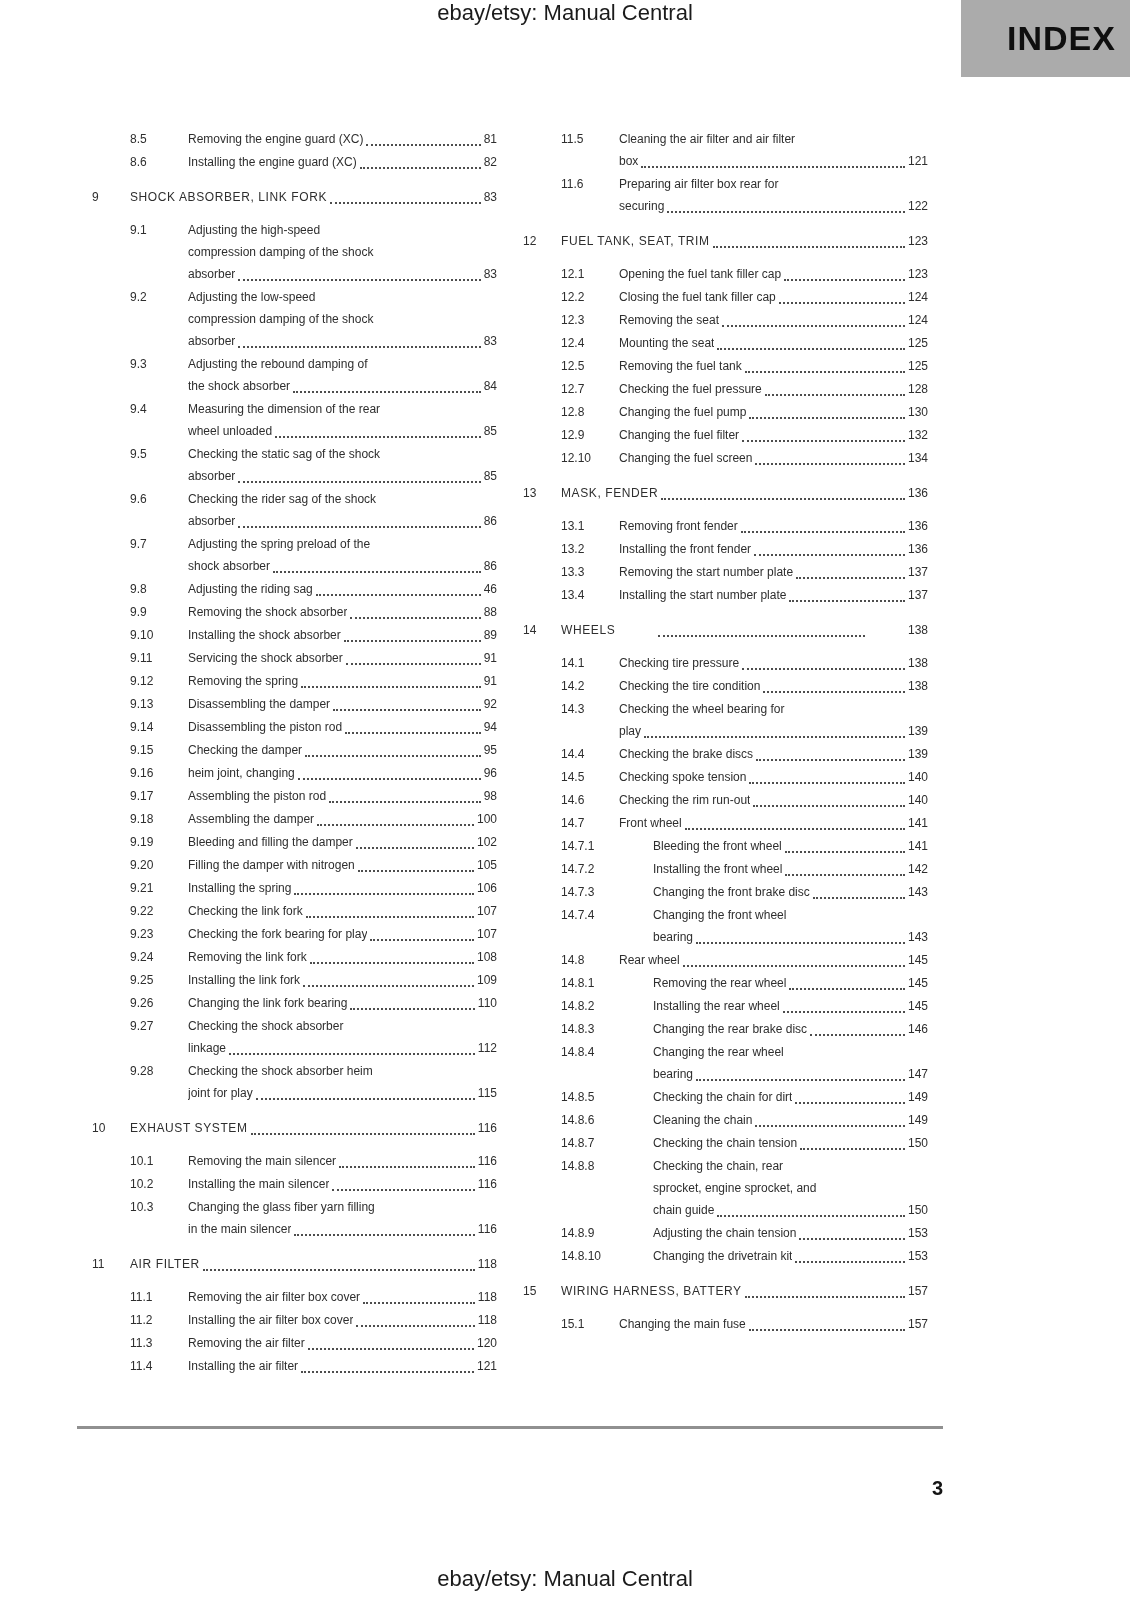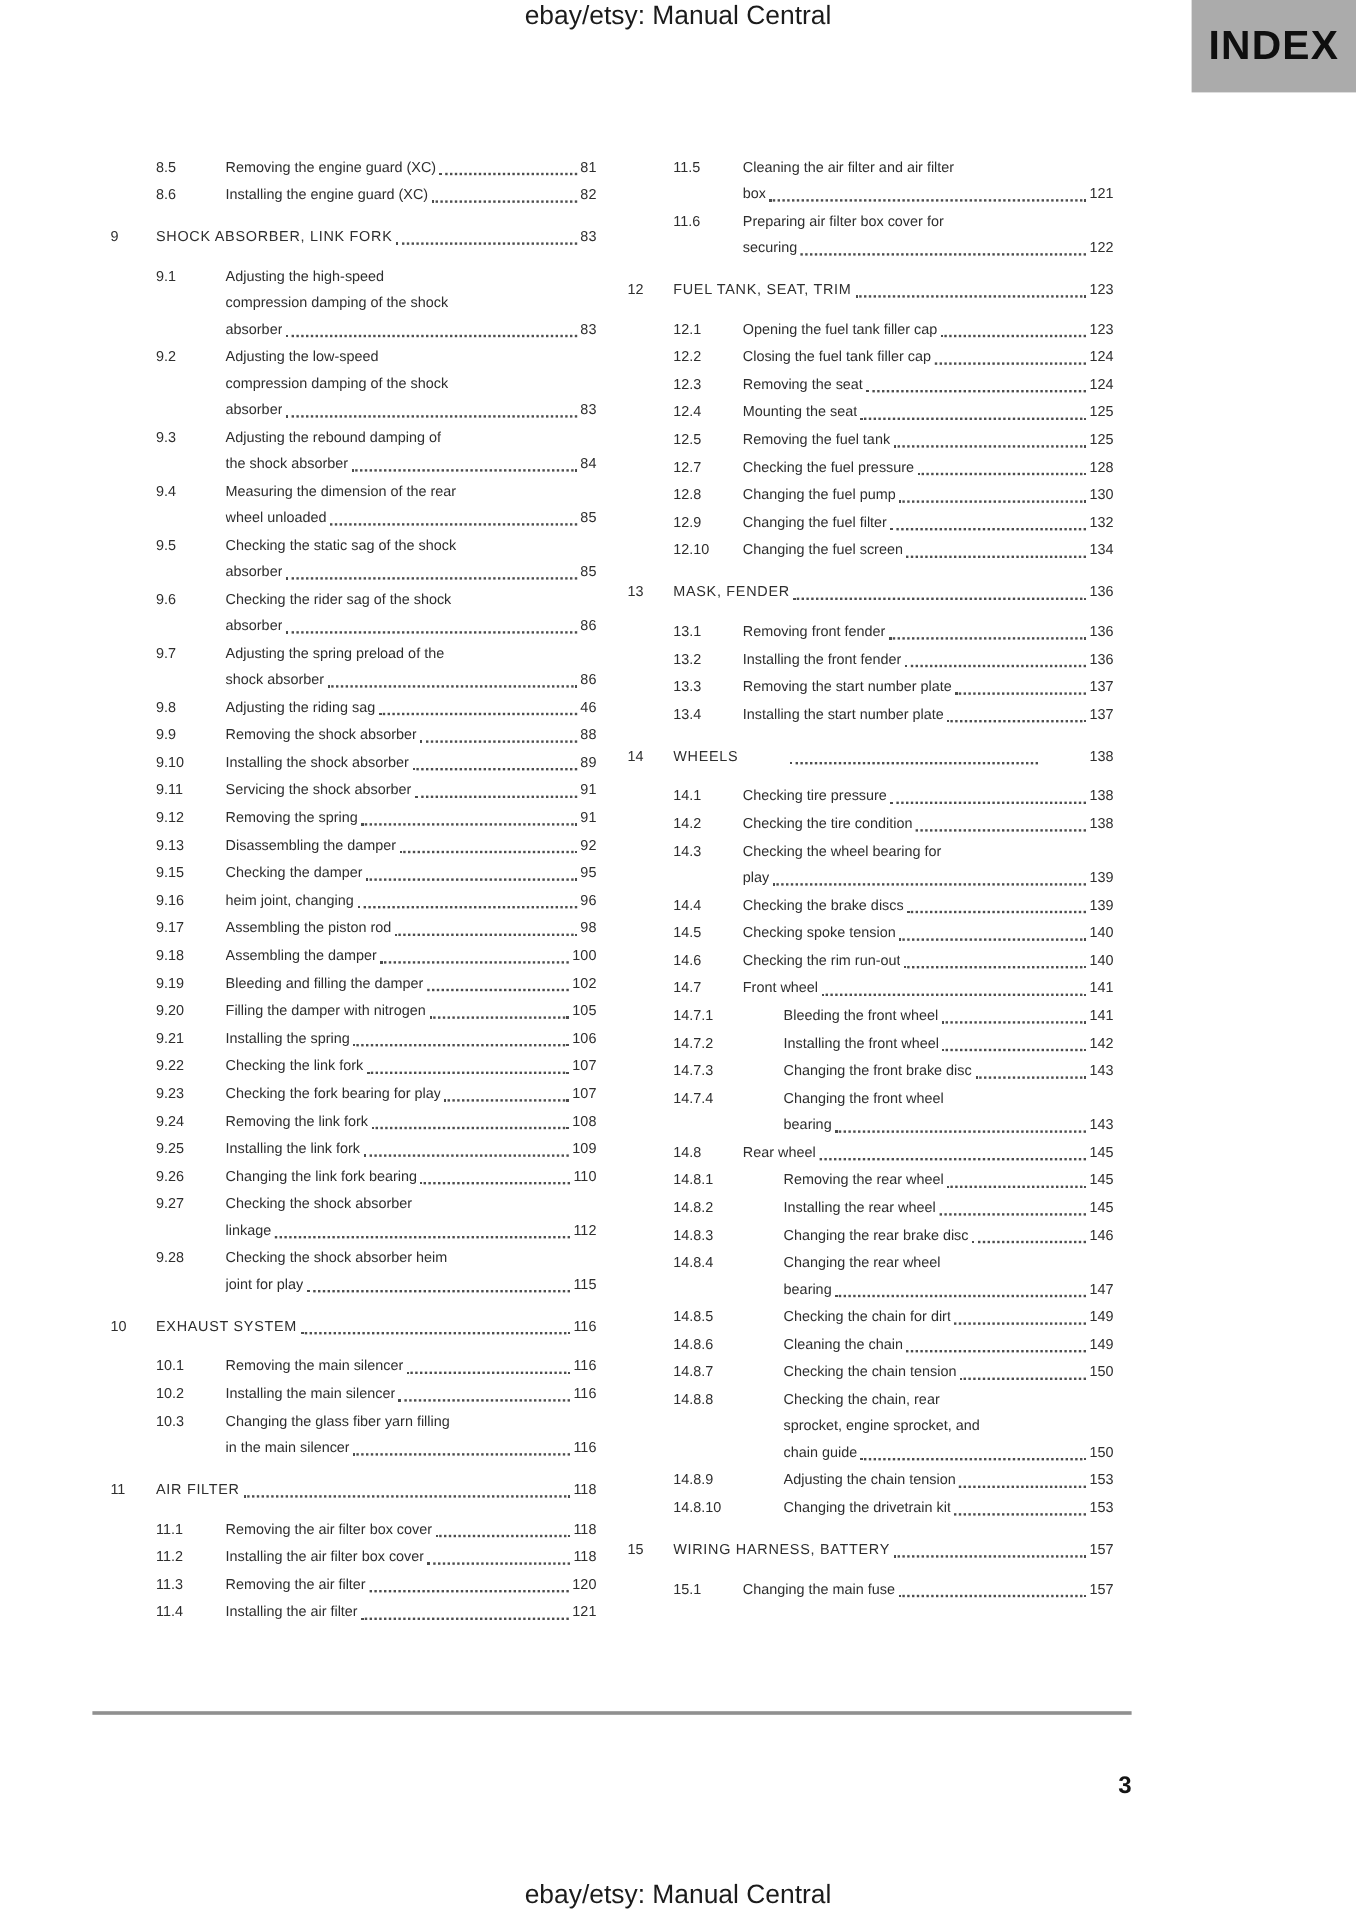--- a/index.html
+++ b/index.html
@@ -53,21 +53,21 @@
   .footer-title{
     position:absolute;top:1566px;left:0;width:100%;text-align:center;
     font-size:22px;color:#1b1b1b;
   }
 </style>
 </head>
 <body>
 
 <div class="page">
   <div class="header-title">ebay/etsy: Manual Central</div>
-  <div class="index-tab" style="background: rgb(171, 171, 171);">
+  <div class="index-tab" style="background: rgb(171, 171, 171); padding-left: 32px;">
     <span>INDEX</span>
   </div>
 
   <div class="col col-left" id="col-left">
       <div class="entry level-2">
         <span class="num">8.5</span>
         <div class="lv-body">
           <div class="line last">
             <span class="txt">Removing the engine guard (XC)</span>
             <span class="leader"></span>
@@ -228,20 +228,30 @@
         <span class="num">9.13</span>
         <div class="lv-body">
           <div class="line last">
             <span class="txt">Disassembling the damper</span>
             <span class="leader"></span>
             <span class="pg">92</span>
           </div>
         </div>
       </div>
       <div class="entry level-2">
+        <span class="num">9.14</span>
+        <div class="lv-body">
+          <div class="line last">
+            <span class="txt">Disassembling the piston rod</span>
+            <span class="leader"></span>
+            <span class="pg">94</span>
+          </div>
+        </div>
+      </div>
+      <div class="entry level-2">
         <span class="num">9.15</span>
         <div class="lv-body">
           <div class="line last">
             <span class="txt">Checking the damper</span>
             <span class="leader"></span>
             <span class="pg">95</span>
           </div>
         </div>
       </div>
       <div class="entry level-2">
@@ -476,21 +486,21 @@
           <div class="line last">
             <span class="txt">box</span>
             <span class="leader"></span>
             <span class="pg">121</span>
           </div>
         </div>
       </div>
       <div class="entry level-2">
         <span class="num">11.6</span>
         <div class="lv-body">
-          <div class="line">Preparing air filter box cover for</div>
+          <div class="line">Preparing air filter box rear for</div>
           <div class="line last">
             <span class="txt">securing</span>
             <span class="leader"></span>
             <span class="pg">122</span>
           </div>
         </div>
       </div>
       <div class="entry level-1">
         <span class="num">12</span>
         <div class="body">

